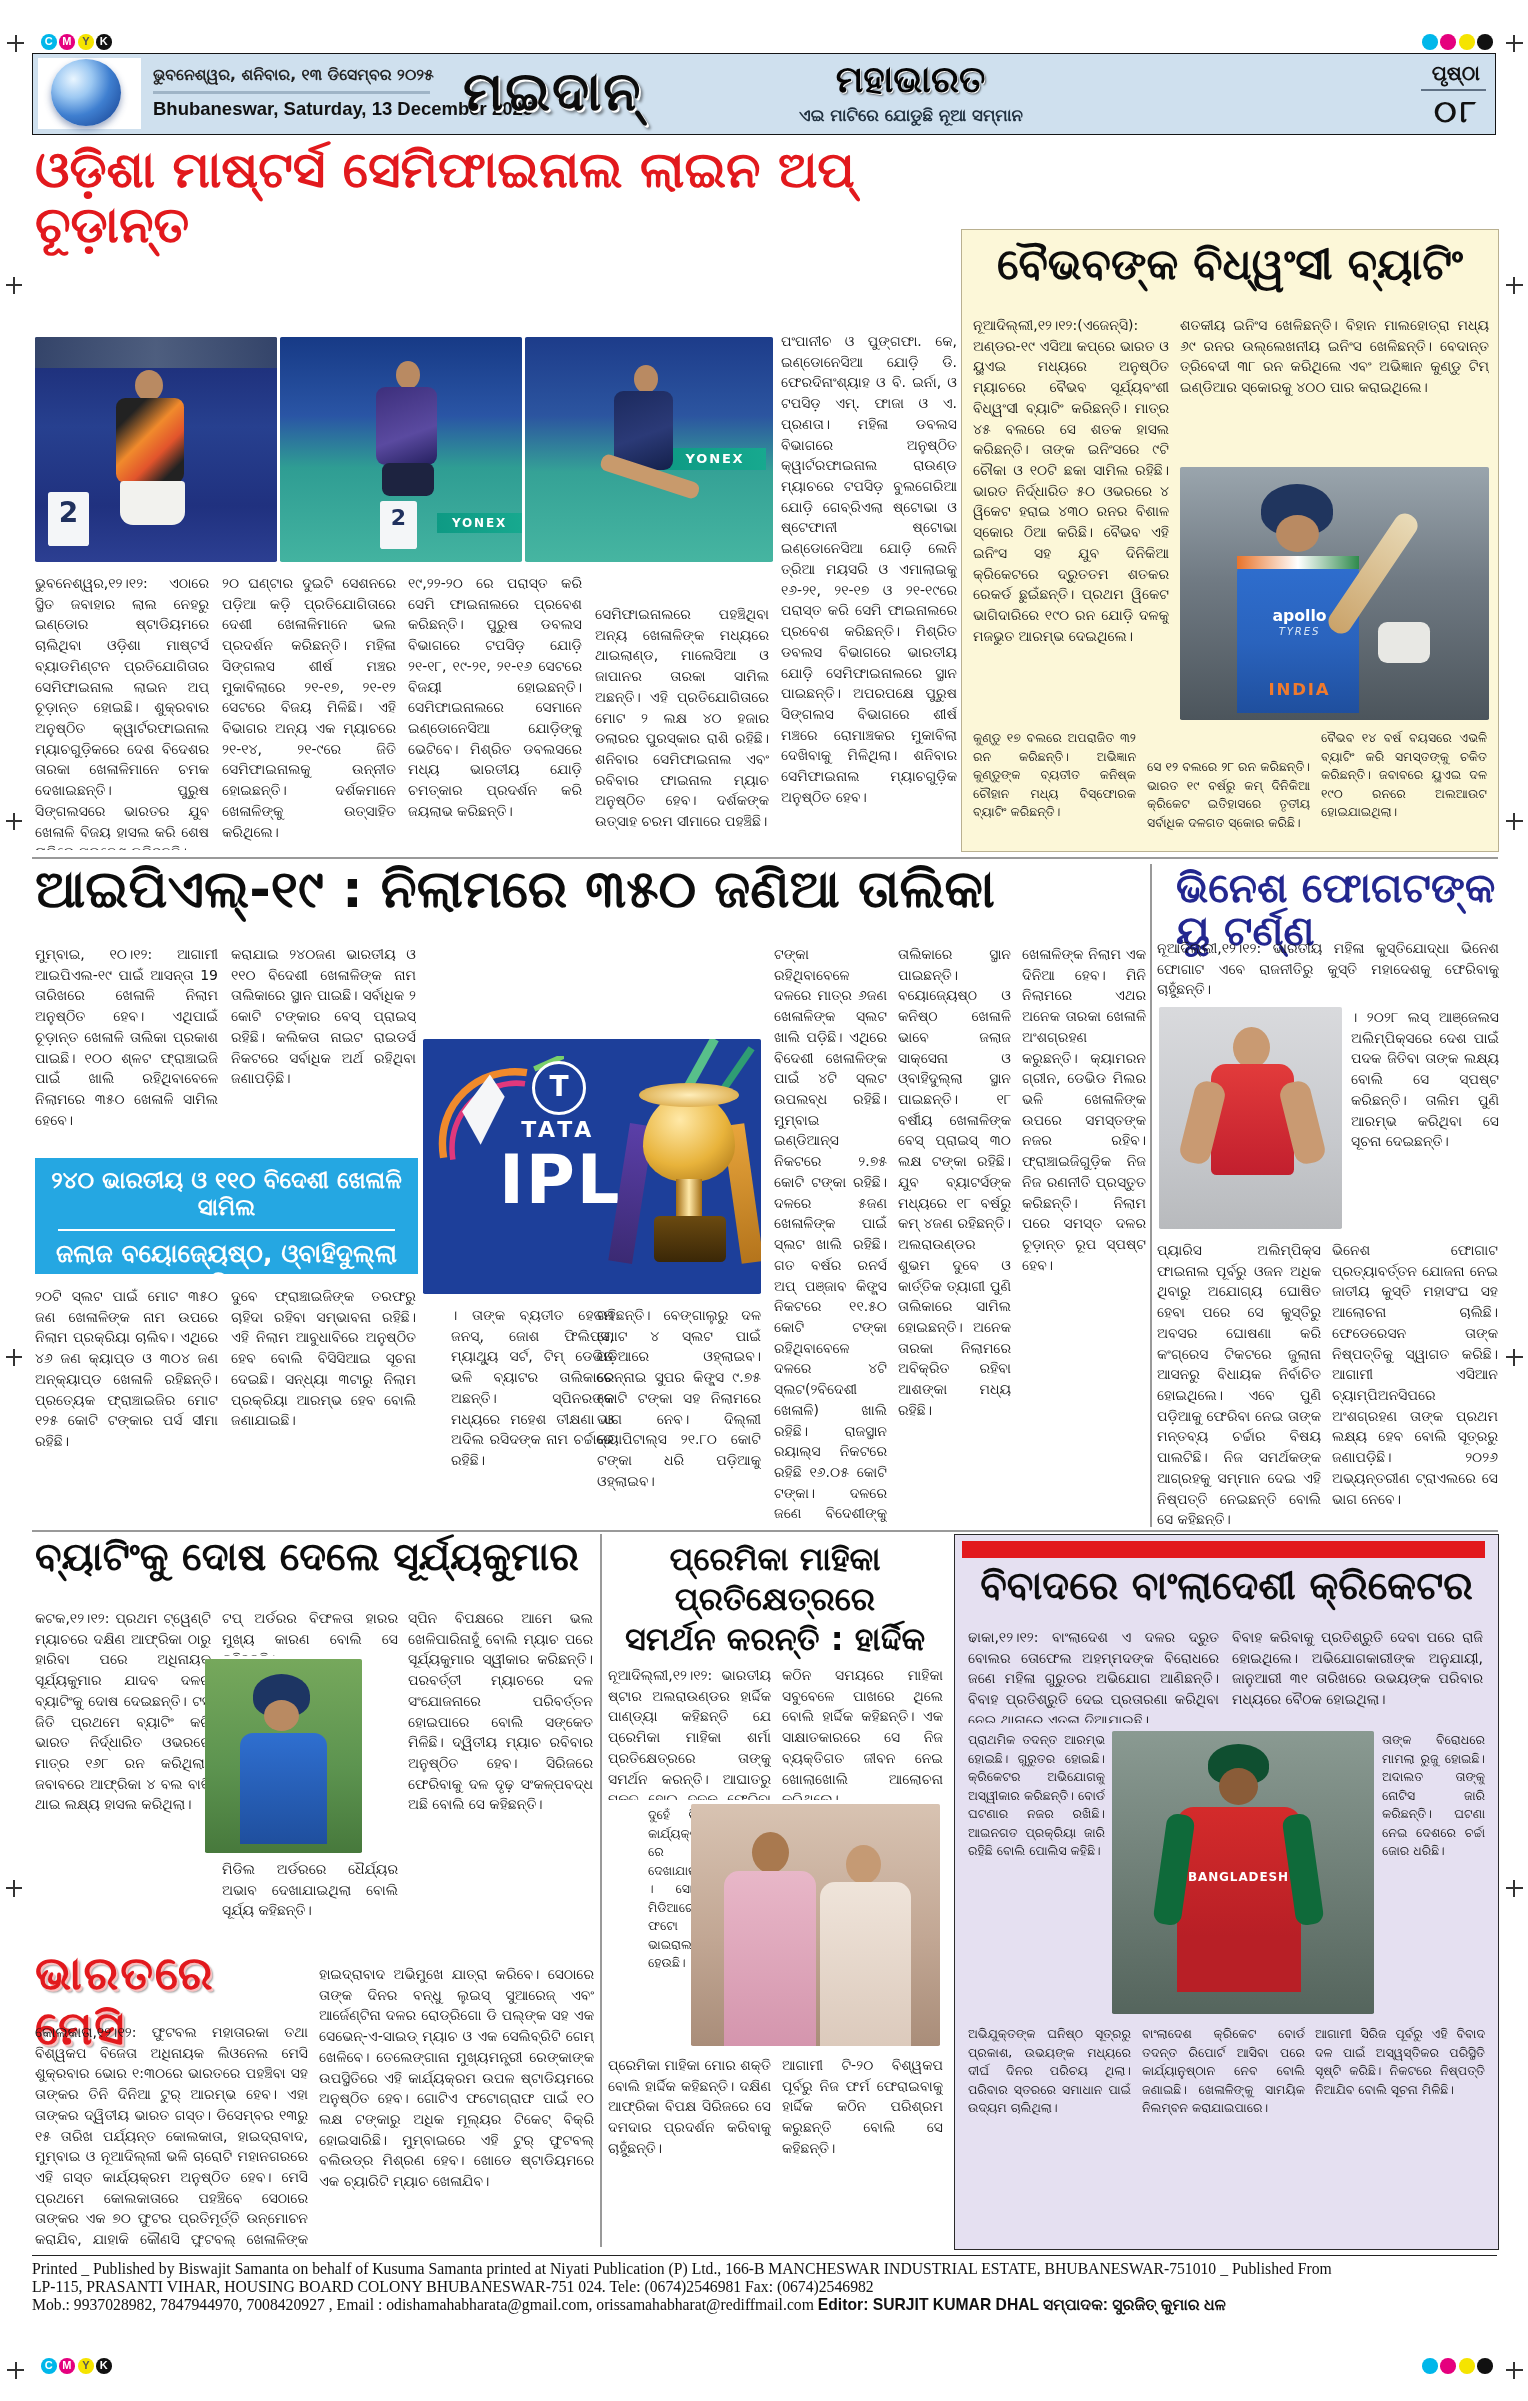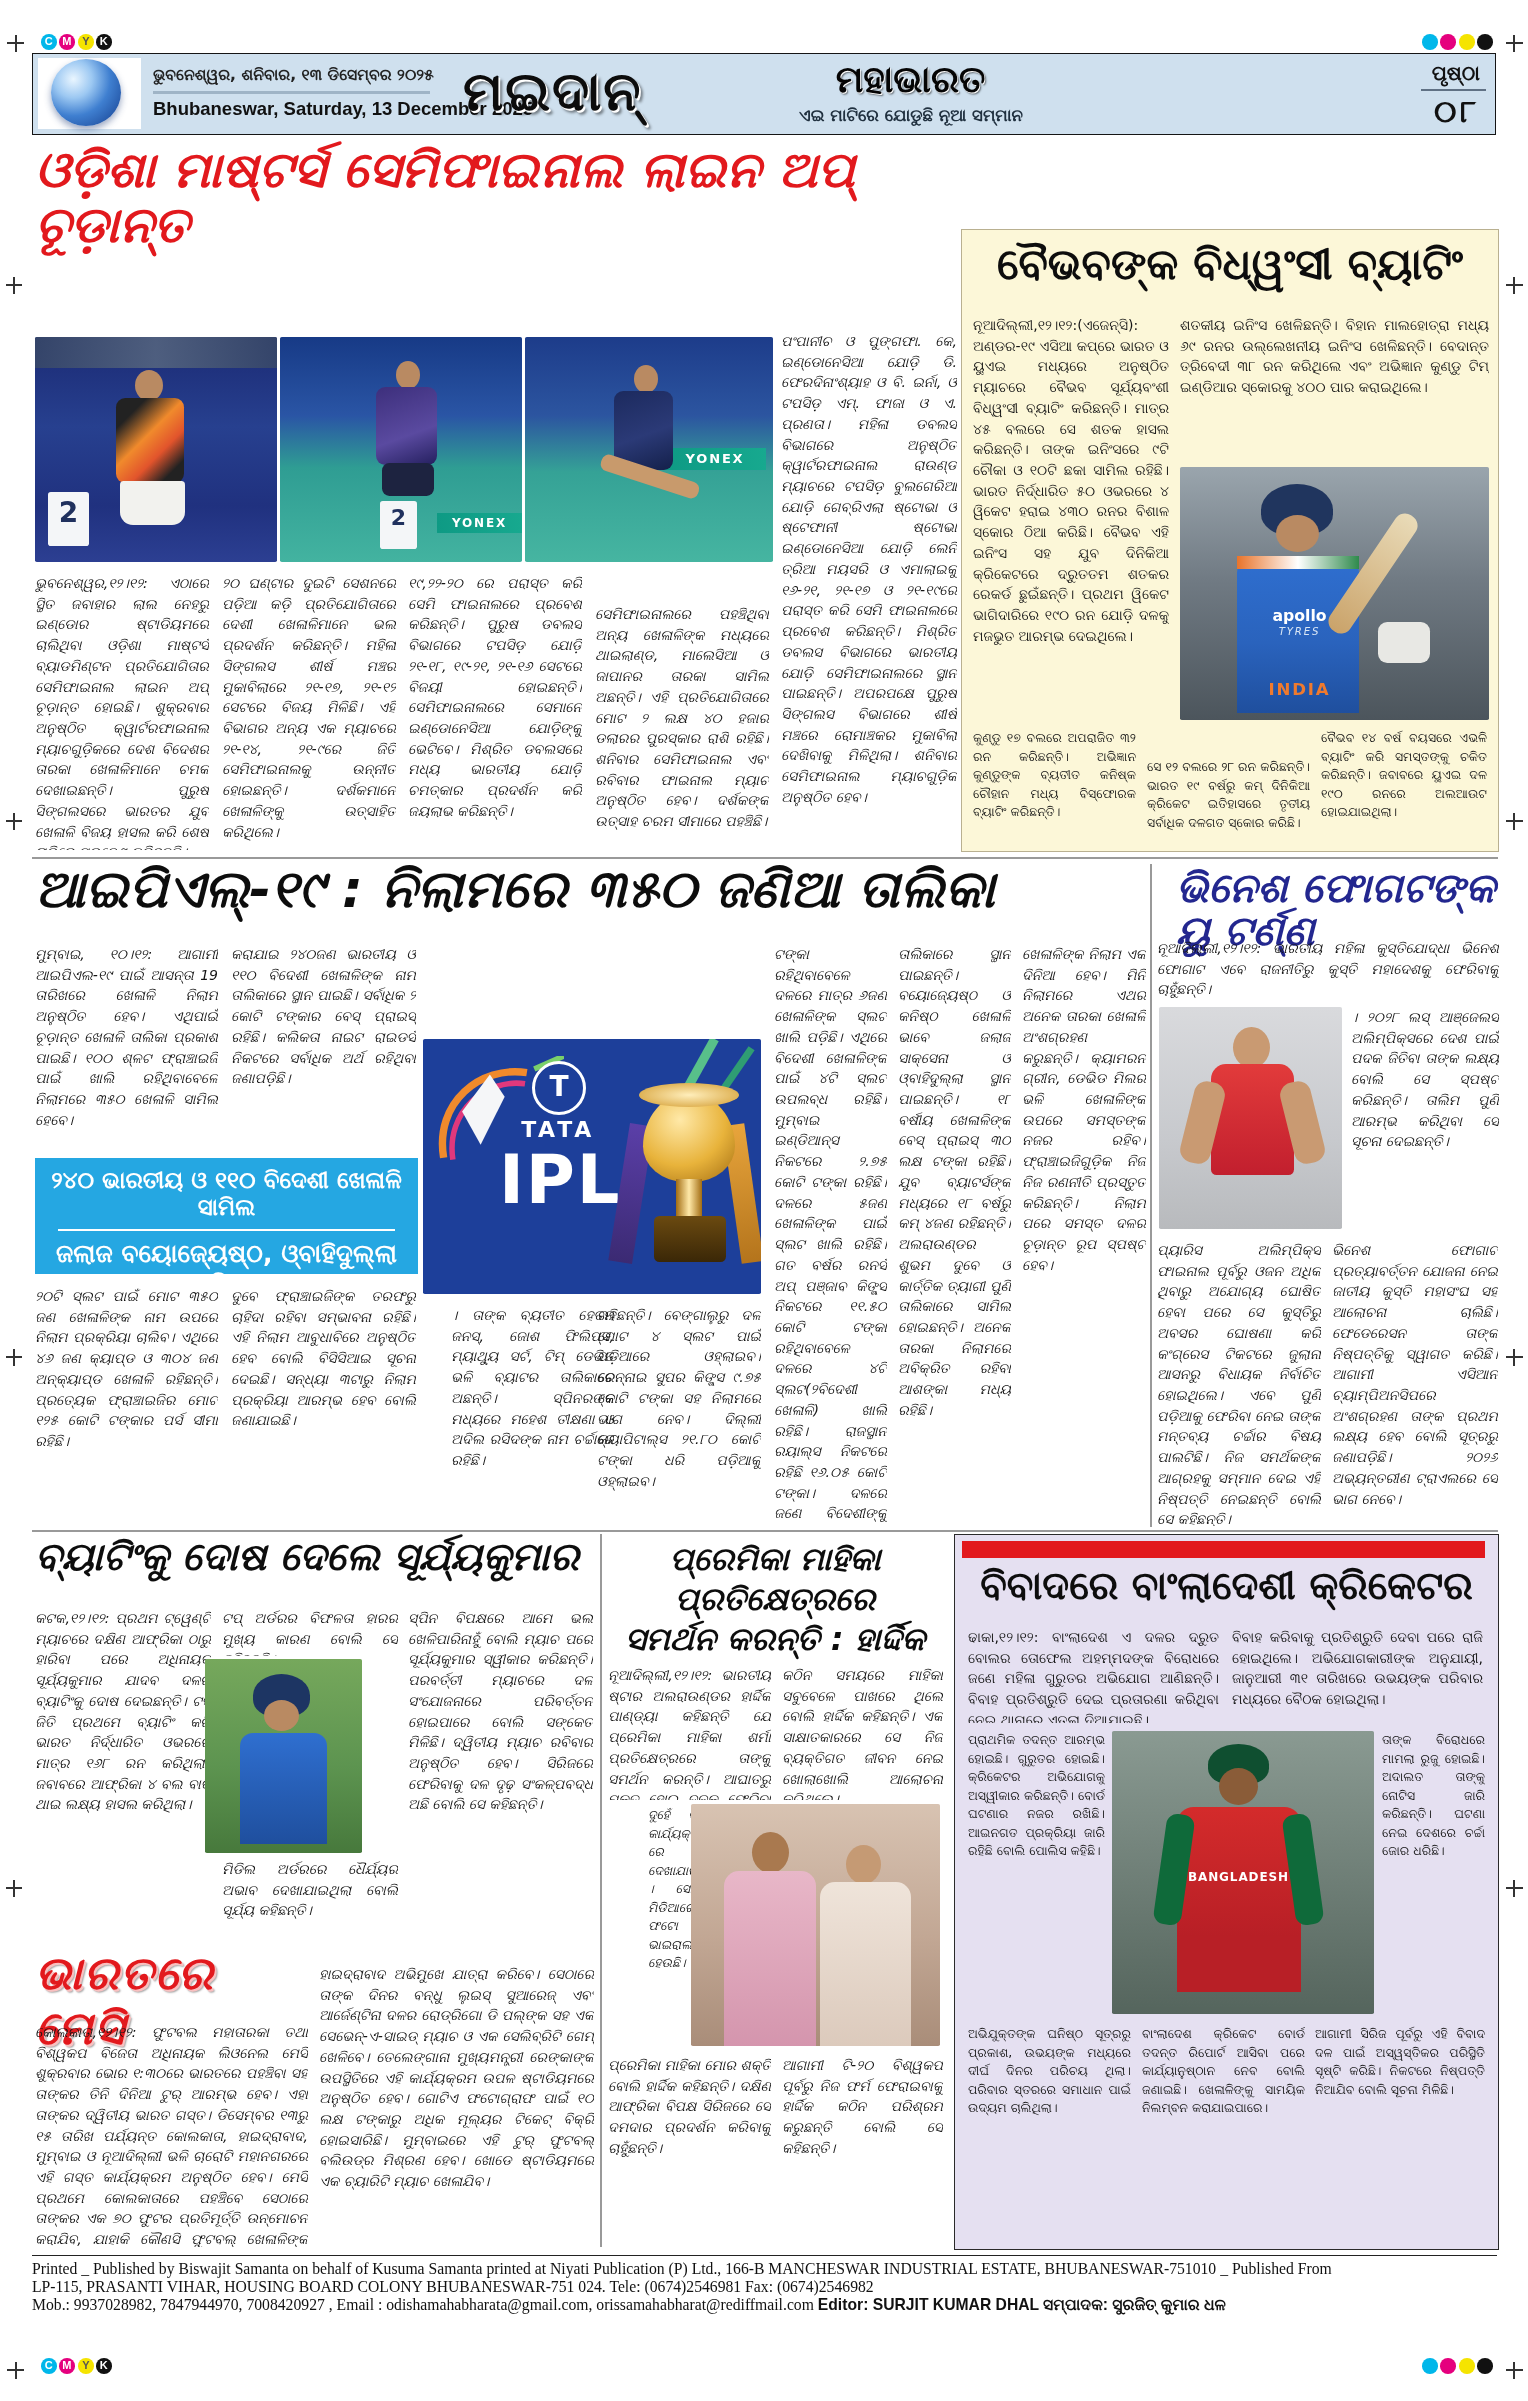--- a/index.html
+++ b/index.html
@@ -1,18 +1,18 @@
 <!DOCTYPE html>
 <html style="font-size:15px"><head>
 <meta charset="utf-8">
 <style>
   html,body{margin:0;padding:0;background:#ffffff;}
   #page{position:relative;width:1528px;height:2401px;background:#fff;overflow:hidden;
         font-family:"DejaVu Sans",sans-serif;color:#111;}
-  .abs{position:absolute;font-style:italic;}
+  .abs{position:absolute;}
   .col{font-size:14px;line-height:1.48;text-align:justify;color:#141414;overflow:hidden;word-break:break-word;}
   .small{font-size:12.5px;}
   .photo{position:absolute;overflow:hidden;border-radius:1.8px;}
   .lightrule{position:absolute;background:#999;}
   
   #header{position:absolute;left:32px;top:53px;width:1464px;height:82px;background:#cfe0ee;border:1.8px solid #151515;box-sizing:border-box;}
   .globe{position:absolute;left:4.6px;top:3.7px;width:103px;height:71px;background:#fff;}
   .globe .ball{position:absolute;left:13px;top:1.8px;width:70px;height:67px;border-radius:50%;
      background:radial-gradient(circle at 32% 30%,#eaf6ff 0%,#9cc8f2 28%,#3f7fd0 55%,#123a8a 100%);box-shadow:0 3.7px 7.4px rgba(30,60,120,.45);}
   .odiaDate{position:absolute;left:120px;top:11px;font-size:15.7px;font-weight:bold;color:#222;}

